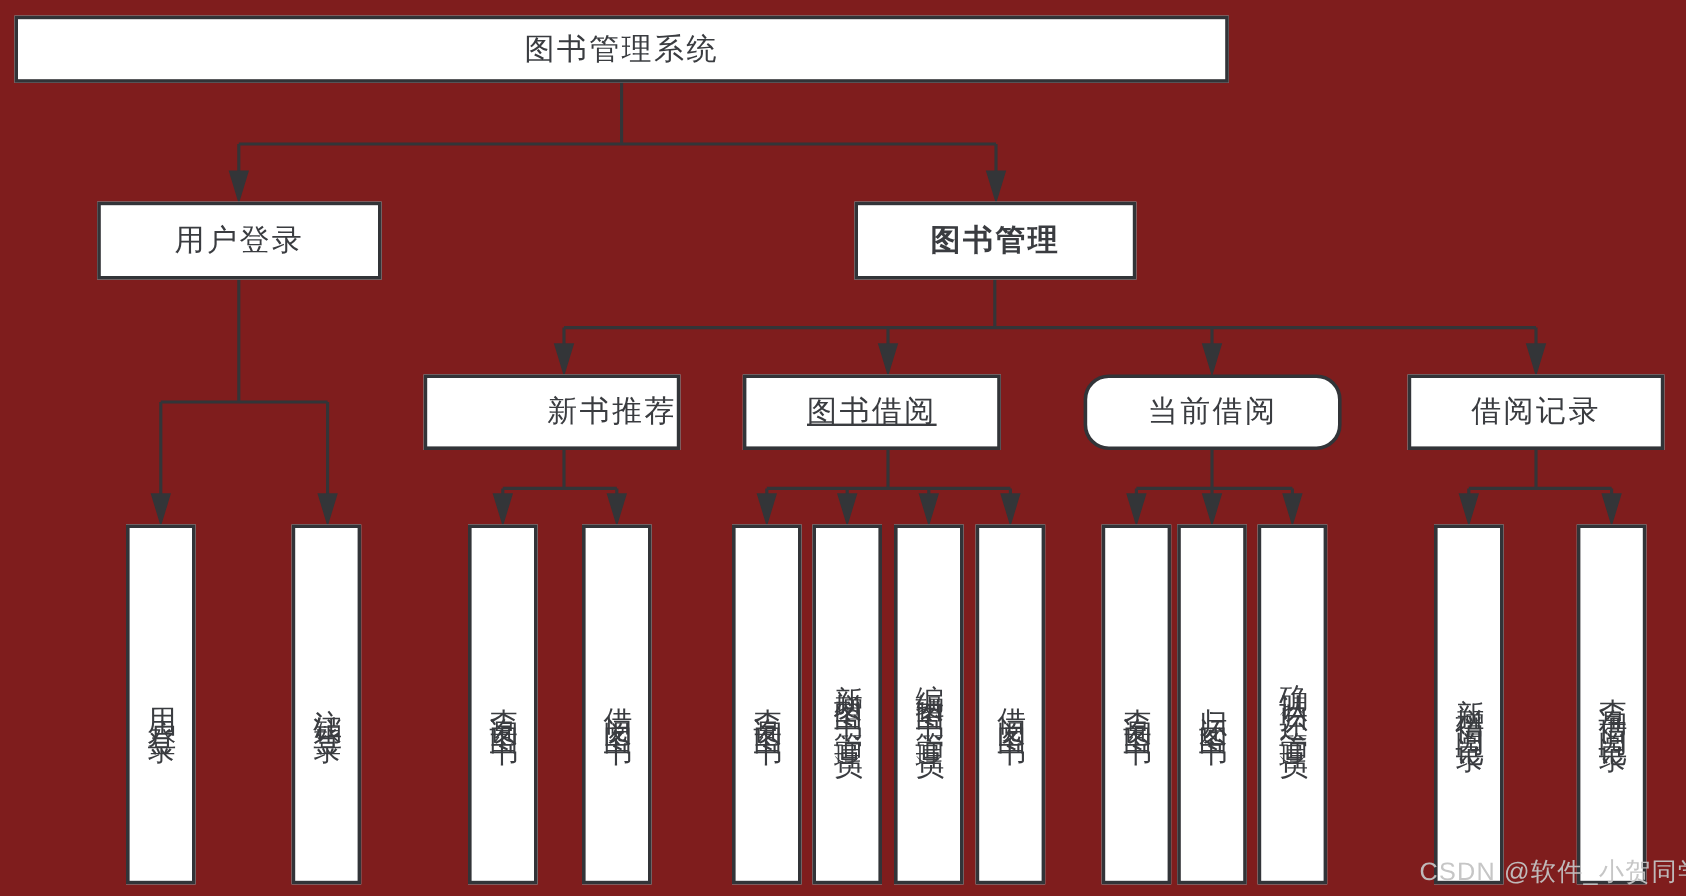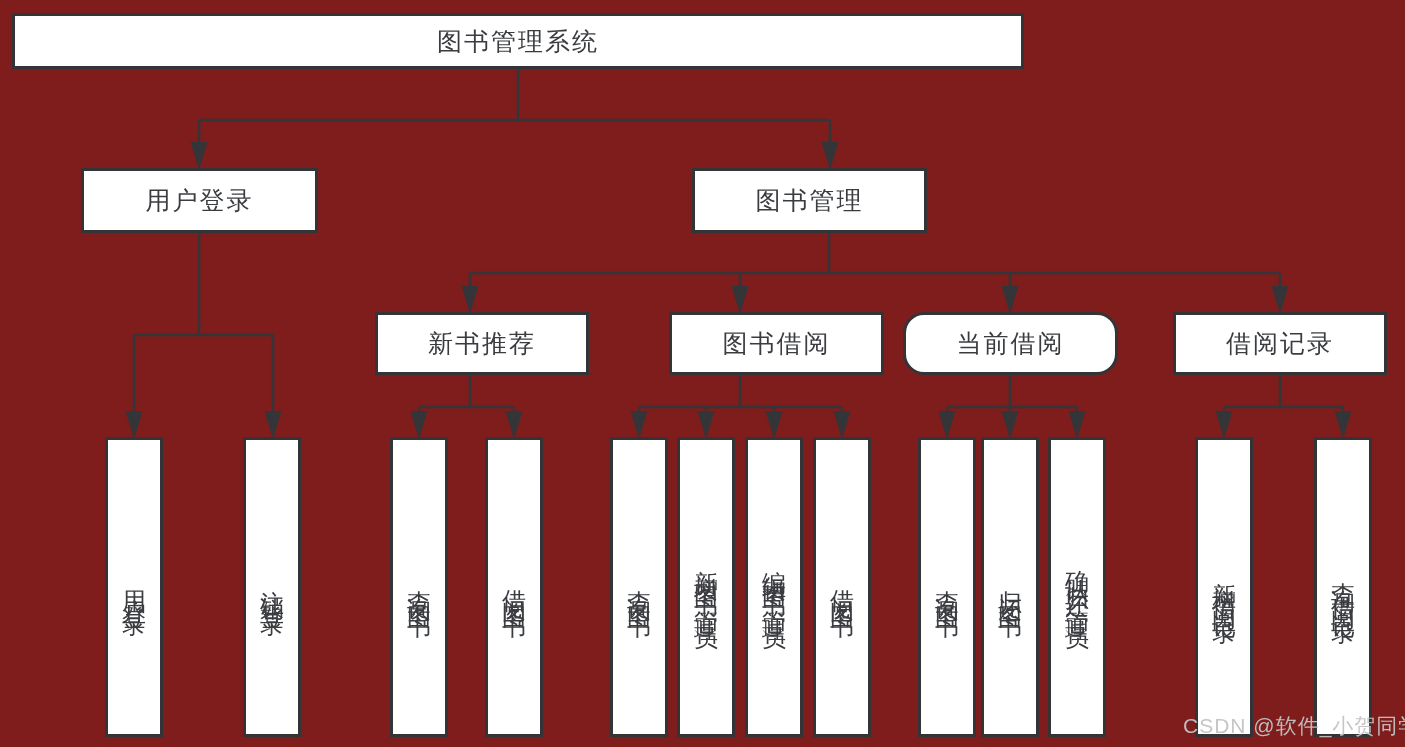--- a/index.html
+++ b/index.html
@@ -117,28 +117,28 @@
     </g>
   </svg>
 
   <div class="node hnode" style="left:12px; top:13px; width:1012px; height:56px;">
     <span>图书管理系统</span>
   </div>
 
   <div class="node hnode" style="left:81px; top:168px; width:237px; height:65px;">
     <span>用户登录</span>
   </div>
-  <div class="node hnode" style="left:692px; top:168px; width:235px; height:65px;">
+  <div class="node hnode" style="left:712px; top:168px; width:235px; height:65px;font-weight:bold;">
     <span>图书管理</span>
   </div>
 
-  <div class="node hnode" style="left:375px; top:312px; width:214px; height:63px;">
+  <div class="node hnode" style="left:353px; top:312px; width:214px; height:63px;justify-content:flex-end;">
     <span>新书推荐</span>
   </div>
-  <div class="node hnode" style="left:669px; top:312px; width:215px; height:63px;">
+  <div class="node hnode" style="left:619px; top:312px; width:215px; height:63px;text-decoration:underline;">
     <span>图书借阅</span>
   </div>
   <div class="node hnode" style="left:903px; top:312px; width:215px; height:63px;border-radius:21px;">
     <span>当前借阅</span>
   </div>
   <div class="node hnode" style="left:1173px; top:312px; width:214px; height:63px;">
     <span>借阅记录</span>
   </div>
 
   <div class="node vnode" style="left:105px; top:437px; width:58px; height:300px;">

